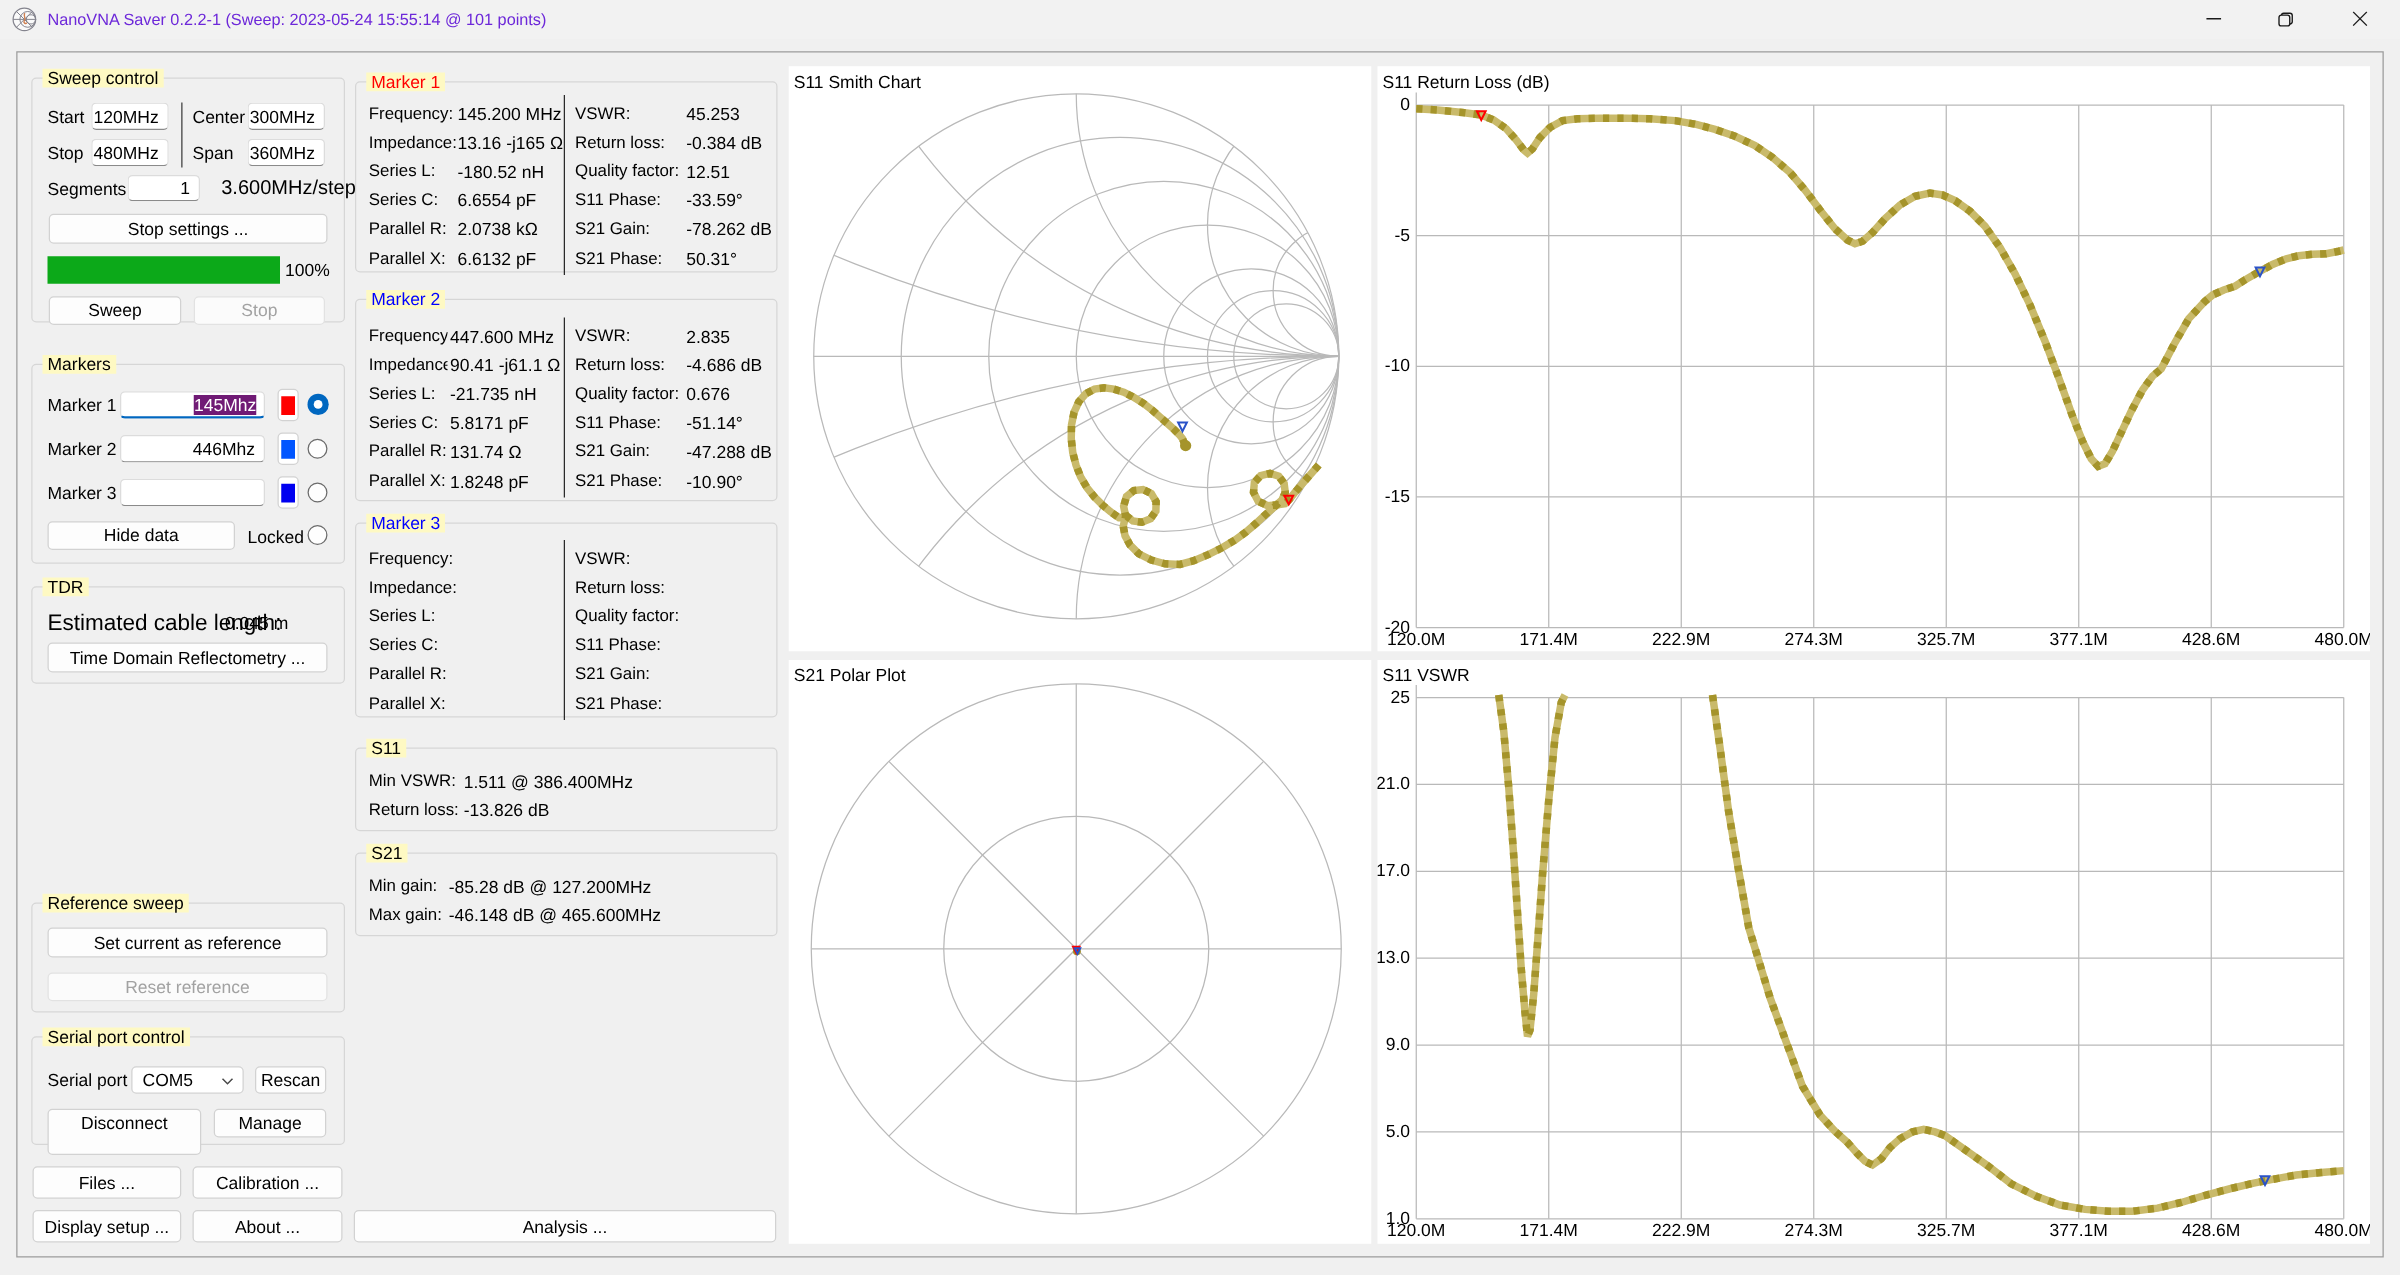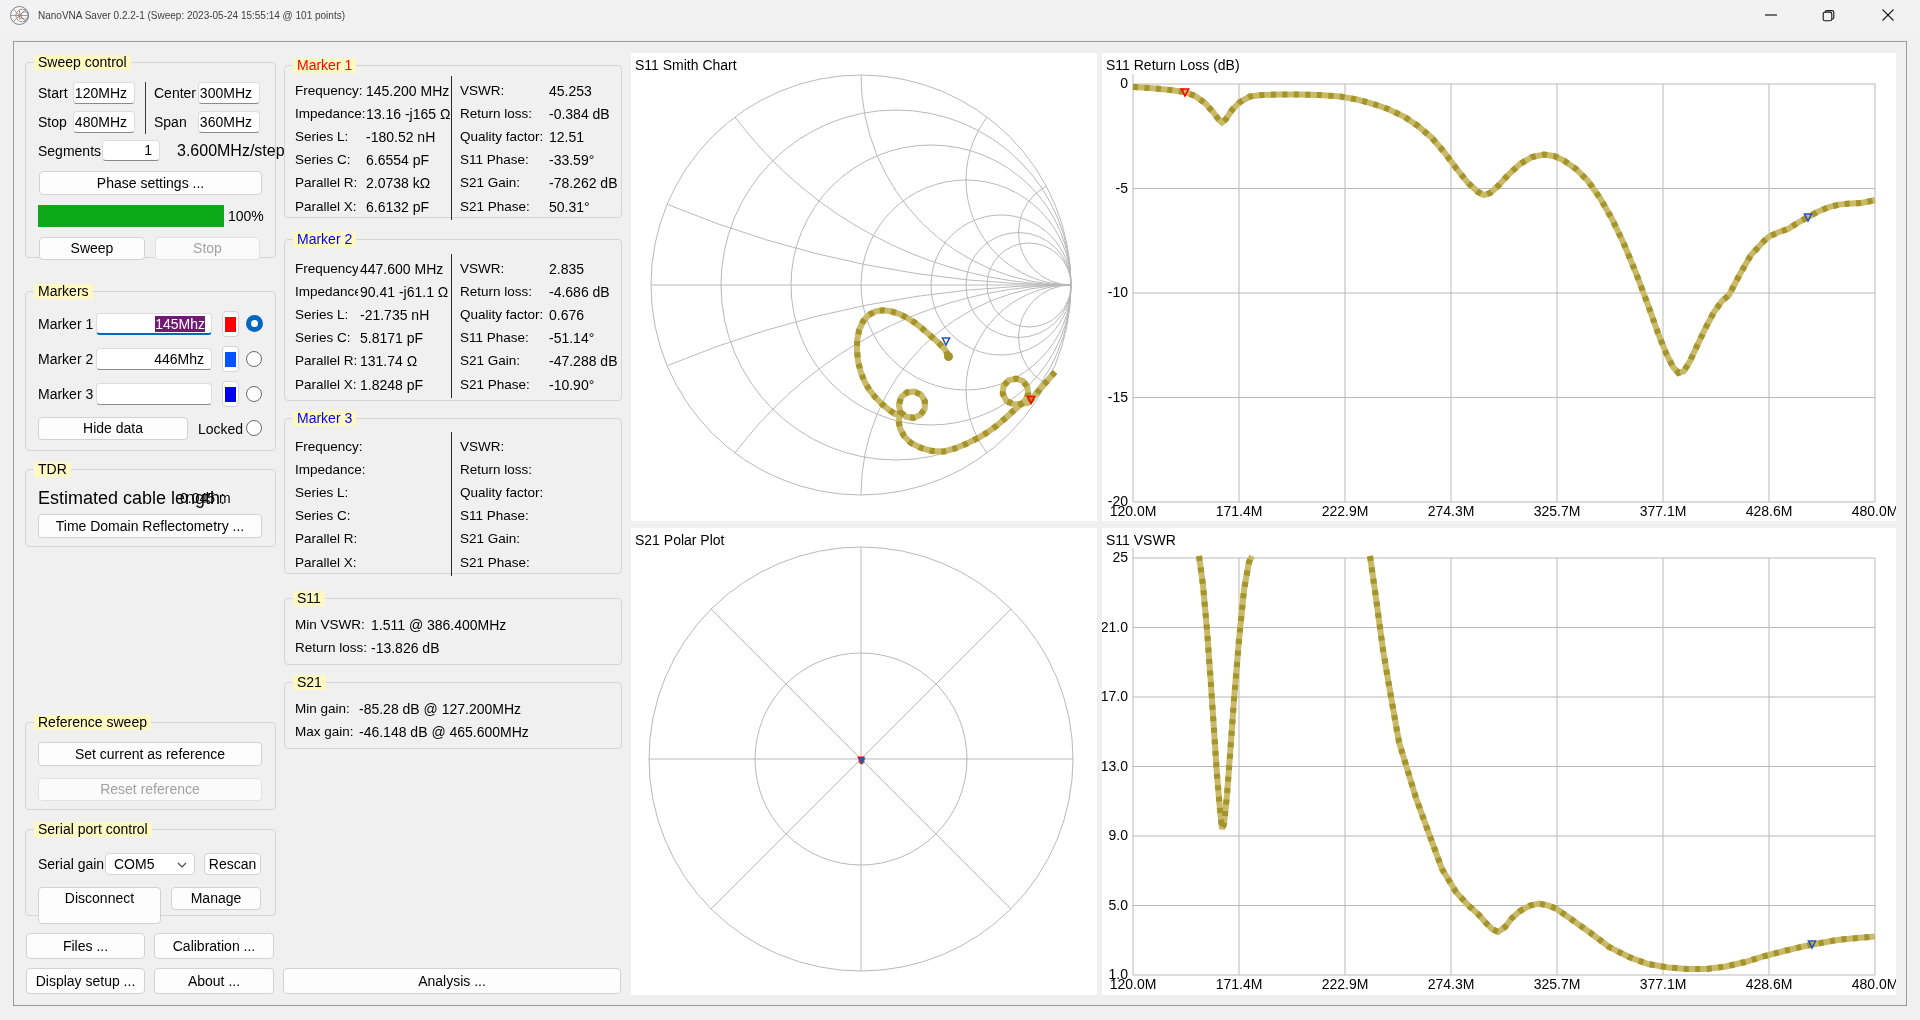--- a/index.html
+++ b/index.html
@@ -31,21 +31,21 @@
 <div class="abs" style="left:0;top:0;width:1920px;height:31px;background:#f2f2f2;"></div>
 <svg class="abs" style="left:9px;top:5px" width="21" height="21" viewBox="0 0 21 21">
   <circle cx="10.5" cy="10.5" r="9" fill="#fafafa" stroke="#84848e" stroke-width="1"></circle>
   <line x1="1.5" y1="10.5" x2="19.5" y2="10.5" stroke="#84848e" stroke-width="0.8"></line>
   <line x1="4" y1="4" x2="17" y2="17" stroke="#84848e" stroke-width="0.8"></line>
   <line x1="4" y1="17" x2="17" y2="4" stroke="#84848e" stroke-width="0.8"></line>
   <circle cx="13.2" cy="10.5" r="6.3" fill="none" stroke="#84848e" stroke-width="0.8"></circle>
   <circle cx="15.8" cy="10.5" r="3.7" fill="none" stroke="#84848e" stroke-width="0.8"></circle>
   <path d="M10.8,5.5 C9.5,8 12,9.5 10.5,11.5 C9.3,13.2 11.5,14.5 12.5,13.2" fill="none" stroke="#d08050" stroke-width="1.1"></path>
 </svg>
-<div class="lbl" style="left:38px;top:5px;font-size:10px;color:#404040">NanoVNA Saver 0.2.2-1 (Sweep: 2023-05-24 15:55:14 @ 101 points)</div>
+<div class="lbl" style="left:38px;top:5px;font-size:13px;color:#6d28d9">NanoVNA Saver 0.2.2-1 (Sweep: 2023-05-24 15:55:14 @ 101 points)</div>
 <svg class="abs" style="left:1765px;top:14px" width="12" height="2">
     <line x1="0" y1="1" x2="12" y2="1" stroke="#1a1a1a" stroke-width="1.2"></line>
   </svg>
 <svg class="abs" style="left:1822px;top:9px" width="13" height="13" viewBox="0 0 13 13">
   <path d="M3.2,3.4 a1.8,1.8 0 0 1 1.8-1.8 h5 a1.8,1.8 0 0 1 1.8,1.8 v5 a1.8,1.8 0 0 1 -1.8,1.8" fill="none" stroke="#1a1a1a" stroke-width="1.1"></path>
   <rect x="1.2" y="3.1" width="8.6" height="8.6" rx="1.8" fill="#f2f2f2" stroke="#1a1a1a" stroke-width="1.1"></rect>
 </svg>
 <svg class="abs" style="left:1882px;top:9px" width="12" height="12" viewBox="0 0 12 12">
   <line x1="0.5" y1="0.5" x2="11.5" y2="11.5" stroke="#1a1a1a" stroke-width="1.1"></line>
   <line x1="11.5" y1="0.5" x2="0.5" y2="11.5" stroke="#1a1a1a" stroke-width="1.1"></line>
@@ -199,21 +199,21 @@
 <div class="lbl" style="left:154px;top:82px">Center</div>
 <div class="inp" style="left:198px;top:82px;width:62px;height:22px;line-height:20px">300MHz</div>
 <div class="lbl" style="left:38px;top:111px">Stop</div>
 <div class="inp" style="left:73px;top:111px;width:62px;height:22px;line-height:20px">480MHz</div>
 <div class="lbl" style="left:154px;top:111px">Span</div>
 <div class="inp" style="left:198px;top:111px;width:62px;height:22px;line-height:20px">360MHz</div>
 <div class="sep" style="left:145px;top:82px;height:52px"></div>
 <div class="lbl" style="left:38px;top:140px">Segments</div>
 <div class="inp" style="left:102px;top:140px;width:58px;height:21px;line-height:19px">1</div>
 <div class="lbl" style="left:177px;top:140px;font-size:16px">3.600MHz/step</div>
-<div class="btn" style="left:39px;top:171px;width:223px;height:24px;line-height:22px">Phase settings ...</div>
+<div class="btn" style="left:39px;top:171px;width:223px;height:24px;line-height:22px">Stop settings ...</div>
 <div class="abs" style="left:38px;top:205px;width:186px;height:22px;background:#0ca919"></div>
 <div class="lbl" style="left:228px;top:205px">100%</div>
 <div class="btn" style="left:39px;top:237px;width:106px;height:23px;line-height:21px">Sweep</div>
 <div class="btn dis" style="left:155px;top:237px;width:105px;height:23px;line-height:21px">Stop</div>
 
 <div class="grp" style="left:25px;top:291px;width:251px;height:160px"></div>
 <div class="glab" style="left:34px;top:284px">Markers</div>
 <div class="lbl" style="left:38px;top:313px">Marker 1</div>
 <div class="inp" style="left:96px;top:313px;width:116px;height:22px;line-height:20px;border-bottom:2px solid #0067c0;padding-right:6px"><span style="background:#701a75;color:#fff">145Mhz</span></div>
 <div class="swatch" style="left:222px;top:311px">
@@ -244,21 +244,21 @@
 <div class="lbl" style="left:180px;top:487px">0.045 m</div>
 <div class="btn" style="left:38px;top:514px;width:224px;height:24px;line-height:22px">Time Domain Reflectometry ...</div>
 
 <div class="grp" style="left:25px;top:722px;width:251px;height:88px"></div>
 <div class="glab" style="left:34px;top:715px">Reference sweep</div>
 <div class="btn" style="left:38px;top:742px;width:224px;height:24px;line-height:22px">Set current as reference</div>
 <div class="btn dis" style="left:38px;top:778px;width:224px;height:23px;line-height:21px">Reset reference</div>
 
 <div class="grp" style="left:25px;top:829px;width:251px;height:87px"></div>
 <div class="glab" style="left:34px;top:822px">Serial port control</div>
-<div class="lbl" style="left:38px;top:853px">Serial gain</div>
+<div class="lbl" style="left:38px;top:853px">Serial port</div>
 <div class="abs" style="left:105px;top:853px;width:90px;height:22px;background:#fff;border:1px solid #d2d2d2;border-radius:4px;line-height:20px;padding-left:8px">COM5
   <svg class="abs" style="right:7px;top:8px" width="10" height="6" viewBox="0 0 10 6">
       <path d="M1,1 L5,5 L9,1" fill="none" stroke="#4a4a4a" stroke-width="1.2"></path>
     </svg>
 </div>
 <div class="btn" style="left:204px;top:853px;width:57px;height:22px;line-height:20px">Rescan</div>
 <div class="btn" style="left:38px;top:887px;width:123px;height:37px;line-height:21px">Disconnect</div>
 <div class="btn" style="left:171px;top:887px;width:90px;height:23px;line-height:21px">Manage</div>
 
 <div class="btn" style="left:26px;top:933px;width:119px;height:26px;line-height:24px">Files ...</div>

